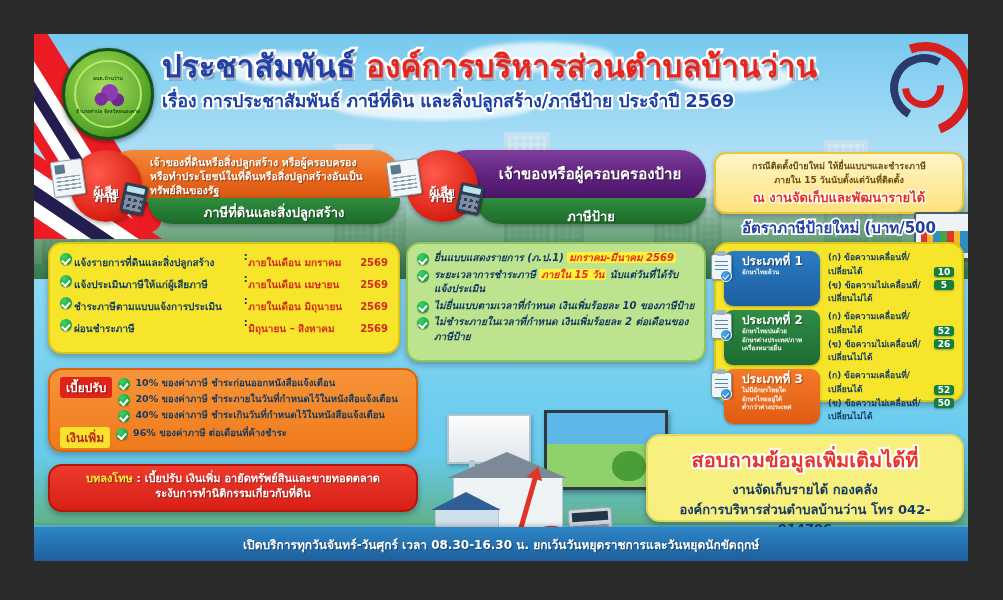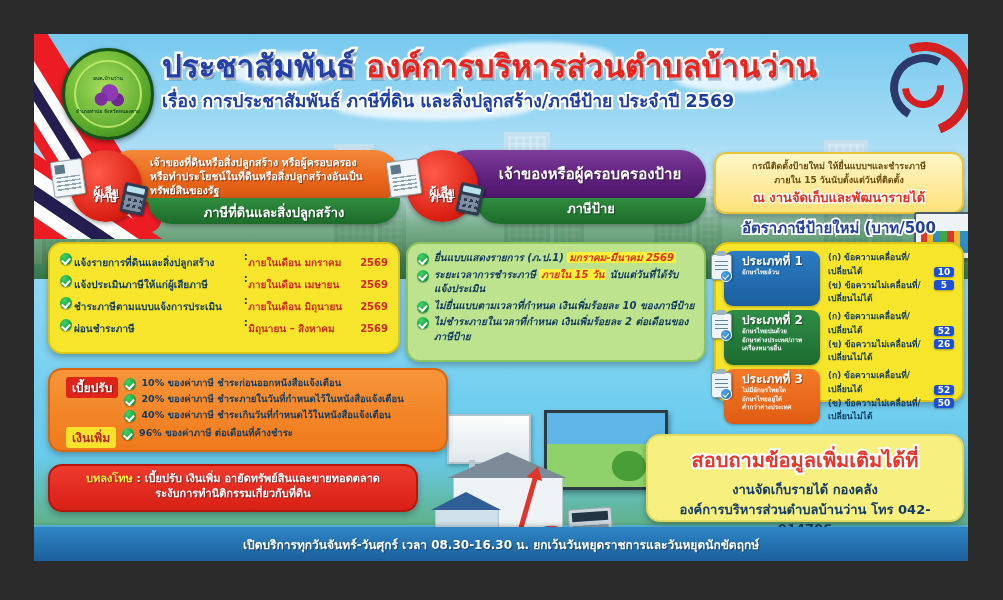--- a/index.html
+++ b/index.html
@@ -148,21 +148,21 @@
      background:#9db4c2;border-radius:2px;}
   .clip-ico::after{content:"";position:absolute;left:3px;top:6px;right:3px;height:12px;
      background:repeating-linear-gradient(to bottom,#5b86a6 0 1.5px,transparent 1.5px 4px);}
   .clip-badge{position:absolute;left:8px;bottom:-3px;width:10px;height:10px;border-radius:50%;
      background:radial-gradient(circle at 35% 30%,#4aa7f0,#1565b5);border:1px solid #fff;}
   .clip-badge::after{content:"";position:absolute;left:2.5px;top:2px;width:2.5px;height:4.5px;
      border:solid #fff;border-width:0 1.5px 1.5px 0;transform:rotate(42deg);}
   .cat-items{flex:1 1 auto;padding-left:8px;display:flex;flex-direction:column;justify-content:center;}
   .cat-item{color:#123a5e;font-weight:bold;font-size:8.6px;line-height:1.6;}
   .cat-vals{flex:0 0 20px;display:flex;flex-direction:column;justify-content:center;gap:3px;}
-  .val{background:#1d4ed8;color:#fff;font-weight:bold;font-size:9px;text-align:center;
+  .val{background:#15803d;color:#fff;font-weight:bold;font-size:9px;text-align:center;
      border-radius:3px;padding:0 2px;box-shadow:0 1px 2px rgba(0,0,0,.3);}
 
   
   .contact-title{color:#e8372a;font-weight:bold;font-size:20px;text-align:center;
      -webkit-text-stroke:4px #ffffff;paint-order:stroke fill;}
   .contact-l{color:#153a63;font-weight:bold;font-size:13px;text-align:center;line-height:1.5;}
 
   
   .footer{position:absolute;left:0;right:0;bottom:0;height:34px;
      background:linear-gradient(180deg,#2e86c6,#1d5f9c);display:flex;align-items:center;
@@ -278,21 +278,21 @@
       <span class="pb2">ภาษี</span>
     </div>
     <div class="doc-ico"></div>
     <div class="calc-ico"></div>
   </div>
 
   <div class="payer-wrap" style="left:372px;top:116px;width:300px;height:76px;">
     <div class="bar-top bar-purple" style="left:36px;top:0;width:264px;height:52px;padding:14px 8px 0 40px;box-sizing:border-box;">
       <div class="line">เจ้าของหรือผู้ครอบครองป้าย</div>
     </div>
-    <div class="bar-green" style="left:70px;top:48px;width:230px;height:26px;padding-top:0;box-sizing:border-box;">
+    <div class="bar-green" style="left:70px;top:48px;width:230px;height:26px;padding-top:8px;box-sizing:border-box;">
       <div class="line">ภาษีป้าย</div>
     </div>
     <div class="payer-badge">
       <span class="pb1">ผู้เสีย</span>
       <span class="pb2">ภาษี</span>
     </div>
     <div class="doc-ico"></div>
     <div class="calc-ico"></div>
   </div>
 
@@ -445,21 +445,21 @@
     <div class="house" style="left:6px;top:104px;width:62px;height:44px;background:#cfe0ea;"></div>
     <div class="roof" style="left:2px;top:88px;border-width:0 35px 18px 35px;border-color:transparent transparent #2f5f96 transparent;"></div>
 
     <div class="arrow"></div>
     <div class="pie"></div>
     <div class="calc2"></div>
     <div class="paper"></div>
     <div class="pen"></div>
   </div>
 
-  <div class="box box-orange" style="left:14px;top:334px;width:400px;height:84px;padding:6px 16px;box-sizing:border-box;">
+  <div class="box box-orange" style="left:14px;top:334px;width:370px;height:84px;padding:6px 10px;box-sizing:border-box;">
     <div style="display:flex;align-items:flex-start;gap:6px;">
       <div style="flex:0 0 auto;padding-top:1px;">
         <span class="pen-tag tag-red">เบี้ยปรับ</span>
       </div>
       <div style="flex:1 1 auto;">
         <div class="row">
           <div class="chk"></div>
           <div class="pen-line">10% ของค่าภาษี ชำระก่อนออกหนังสือแจ้งเตือน</div>
         </div>
         <div class="row">

